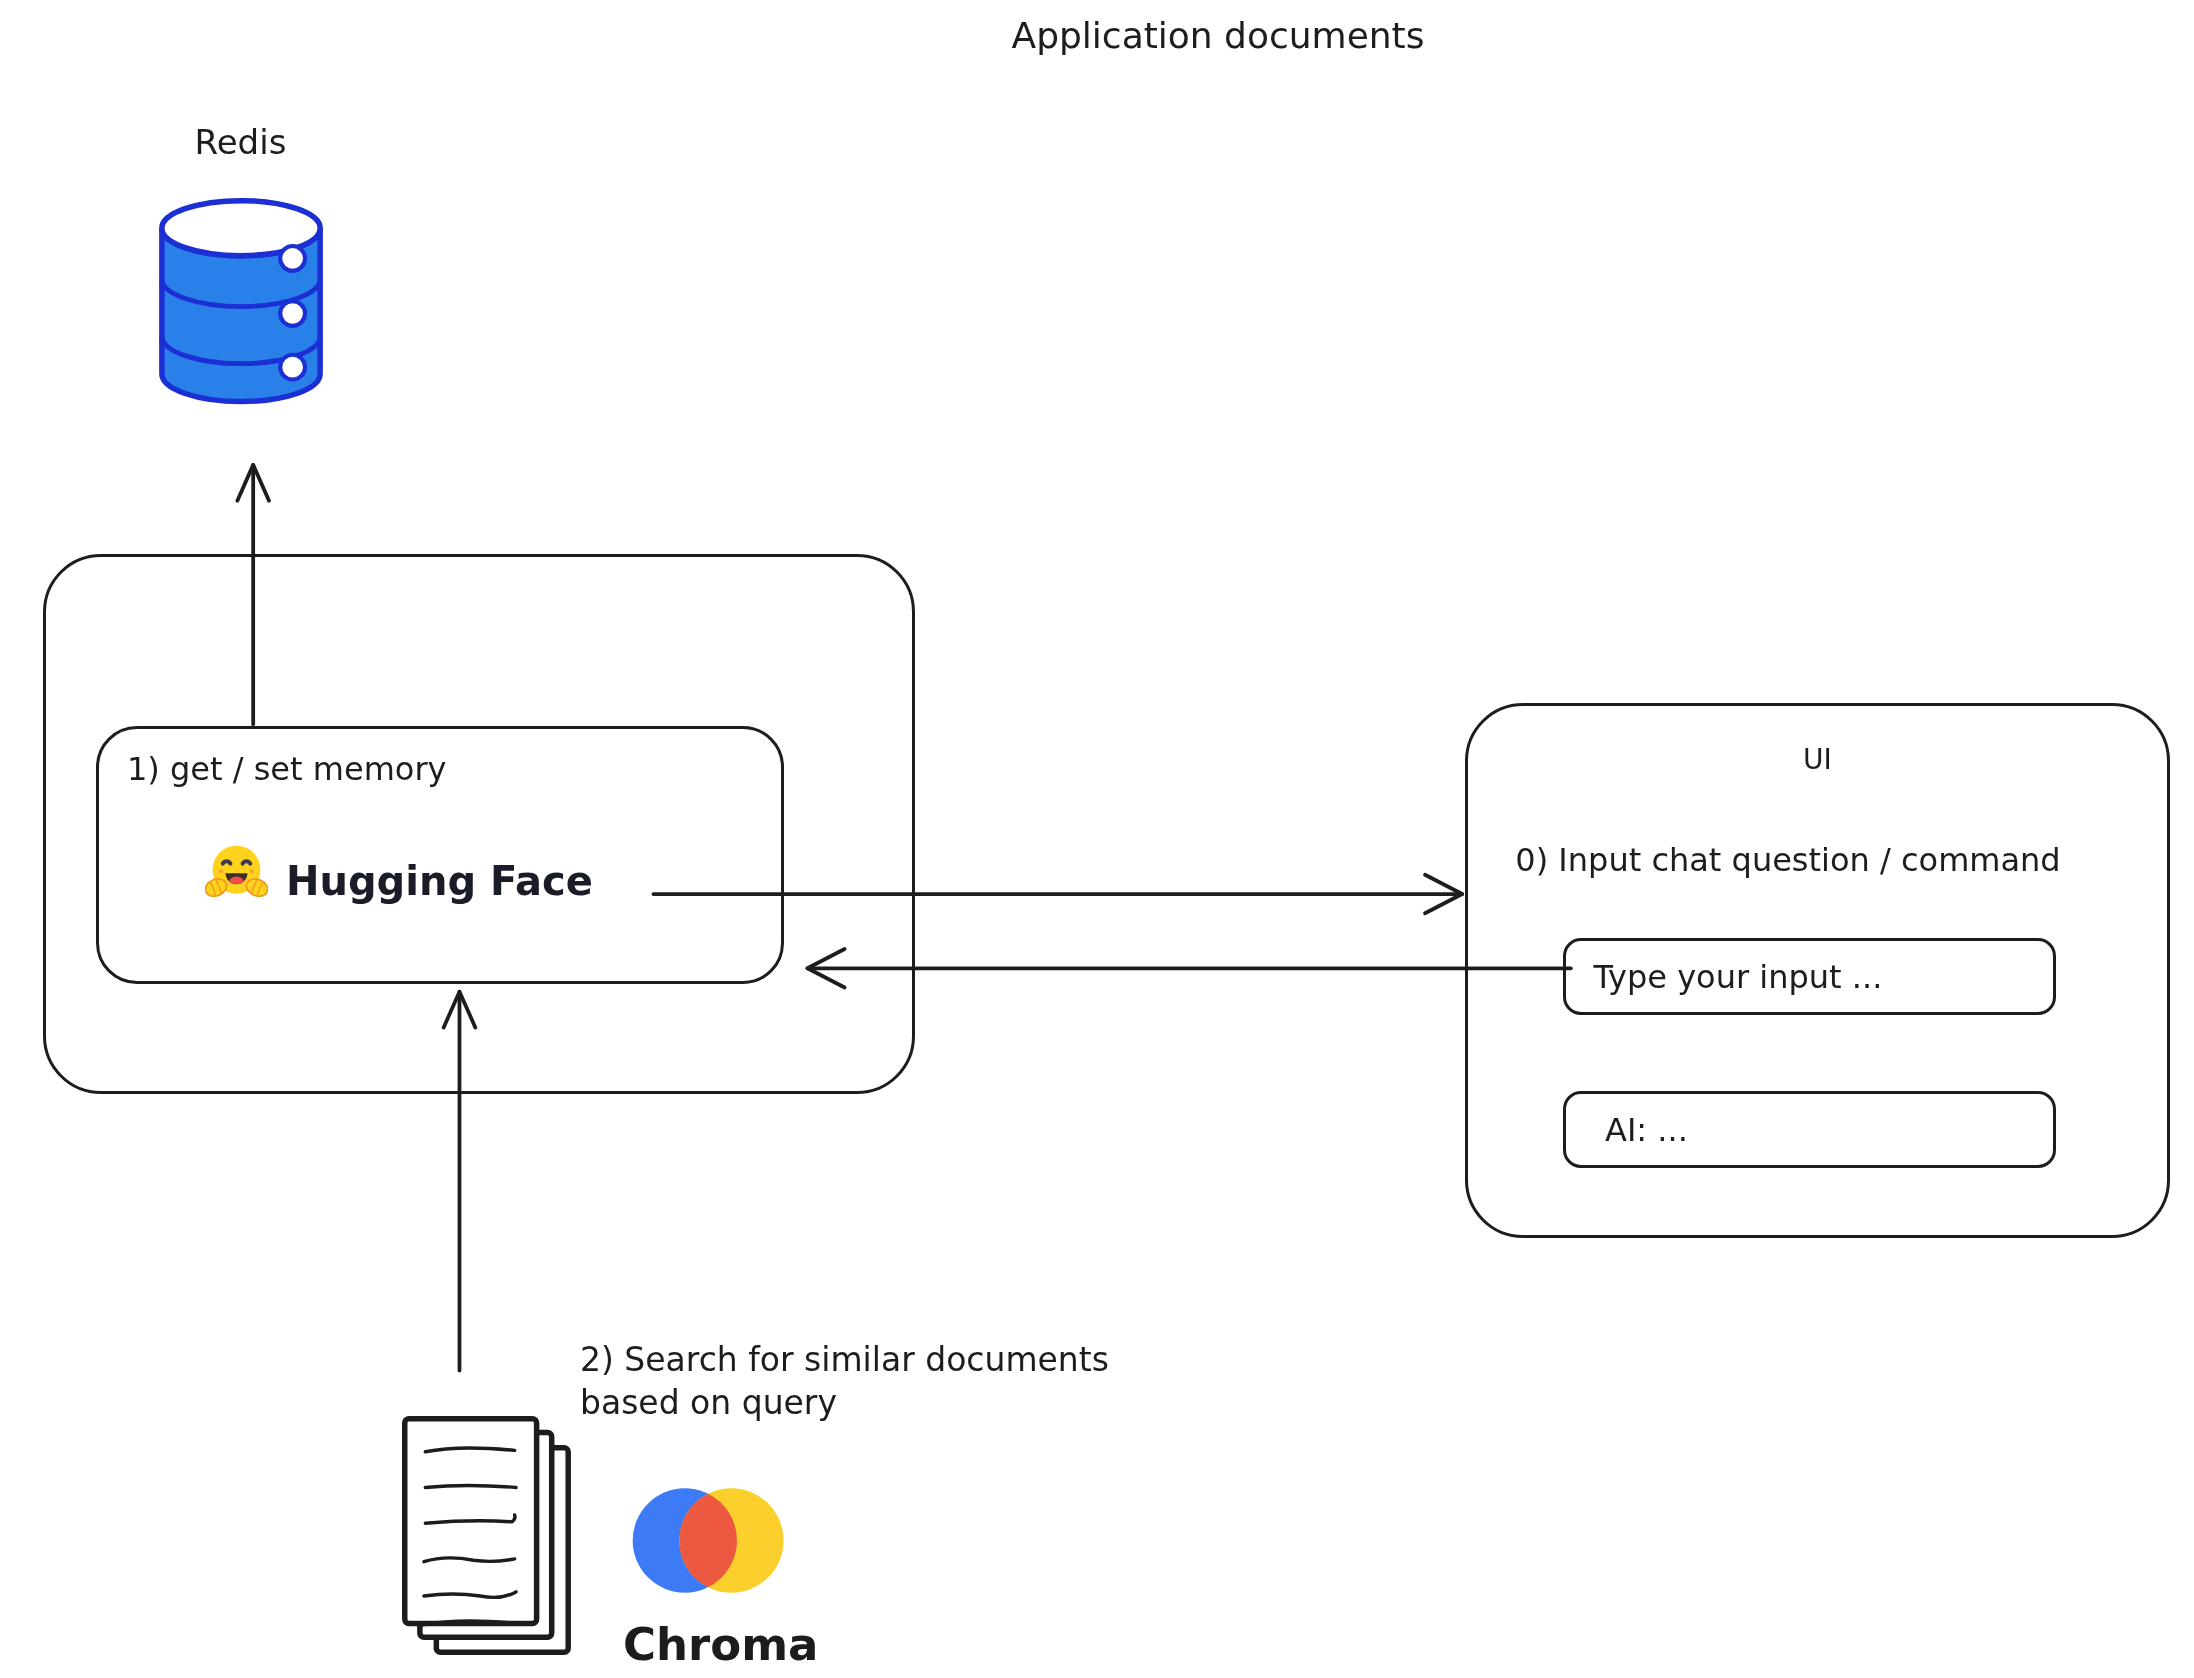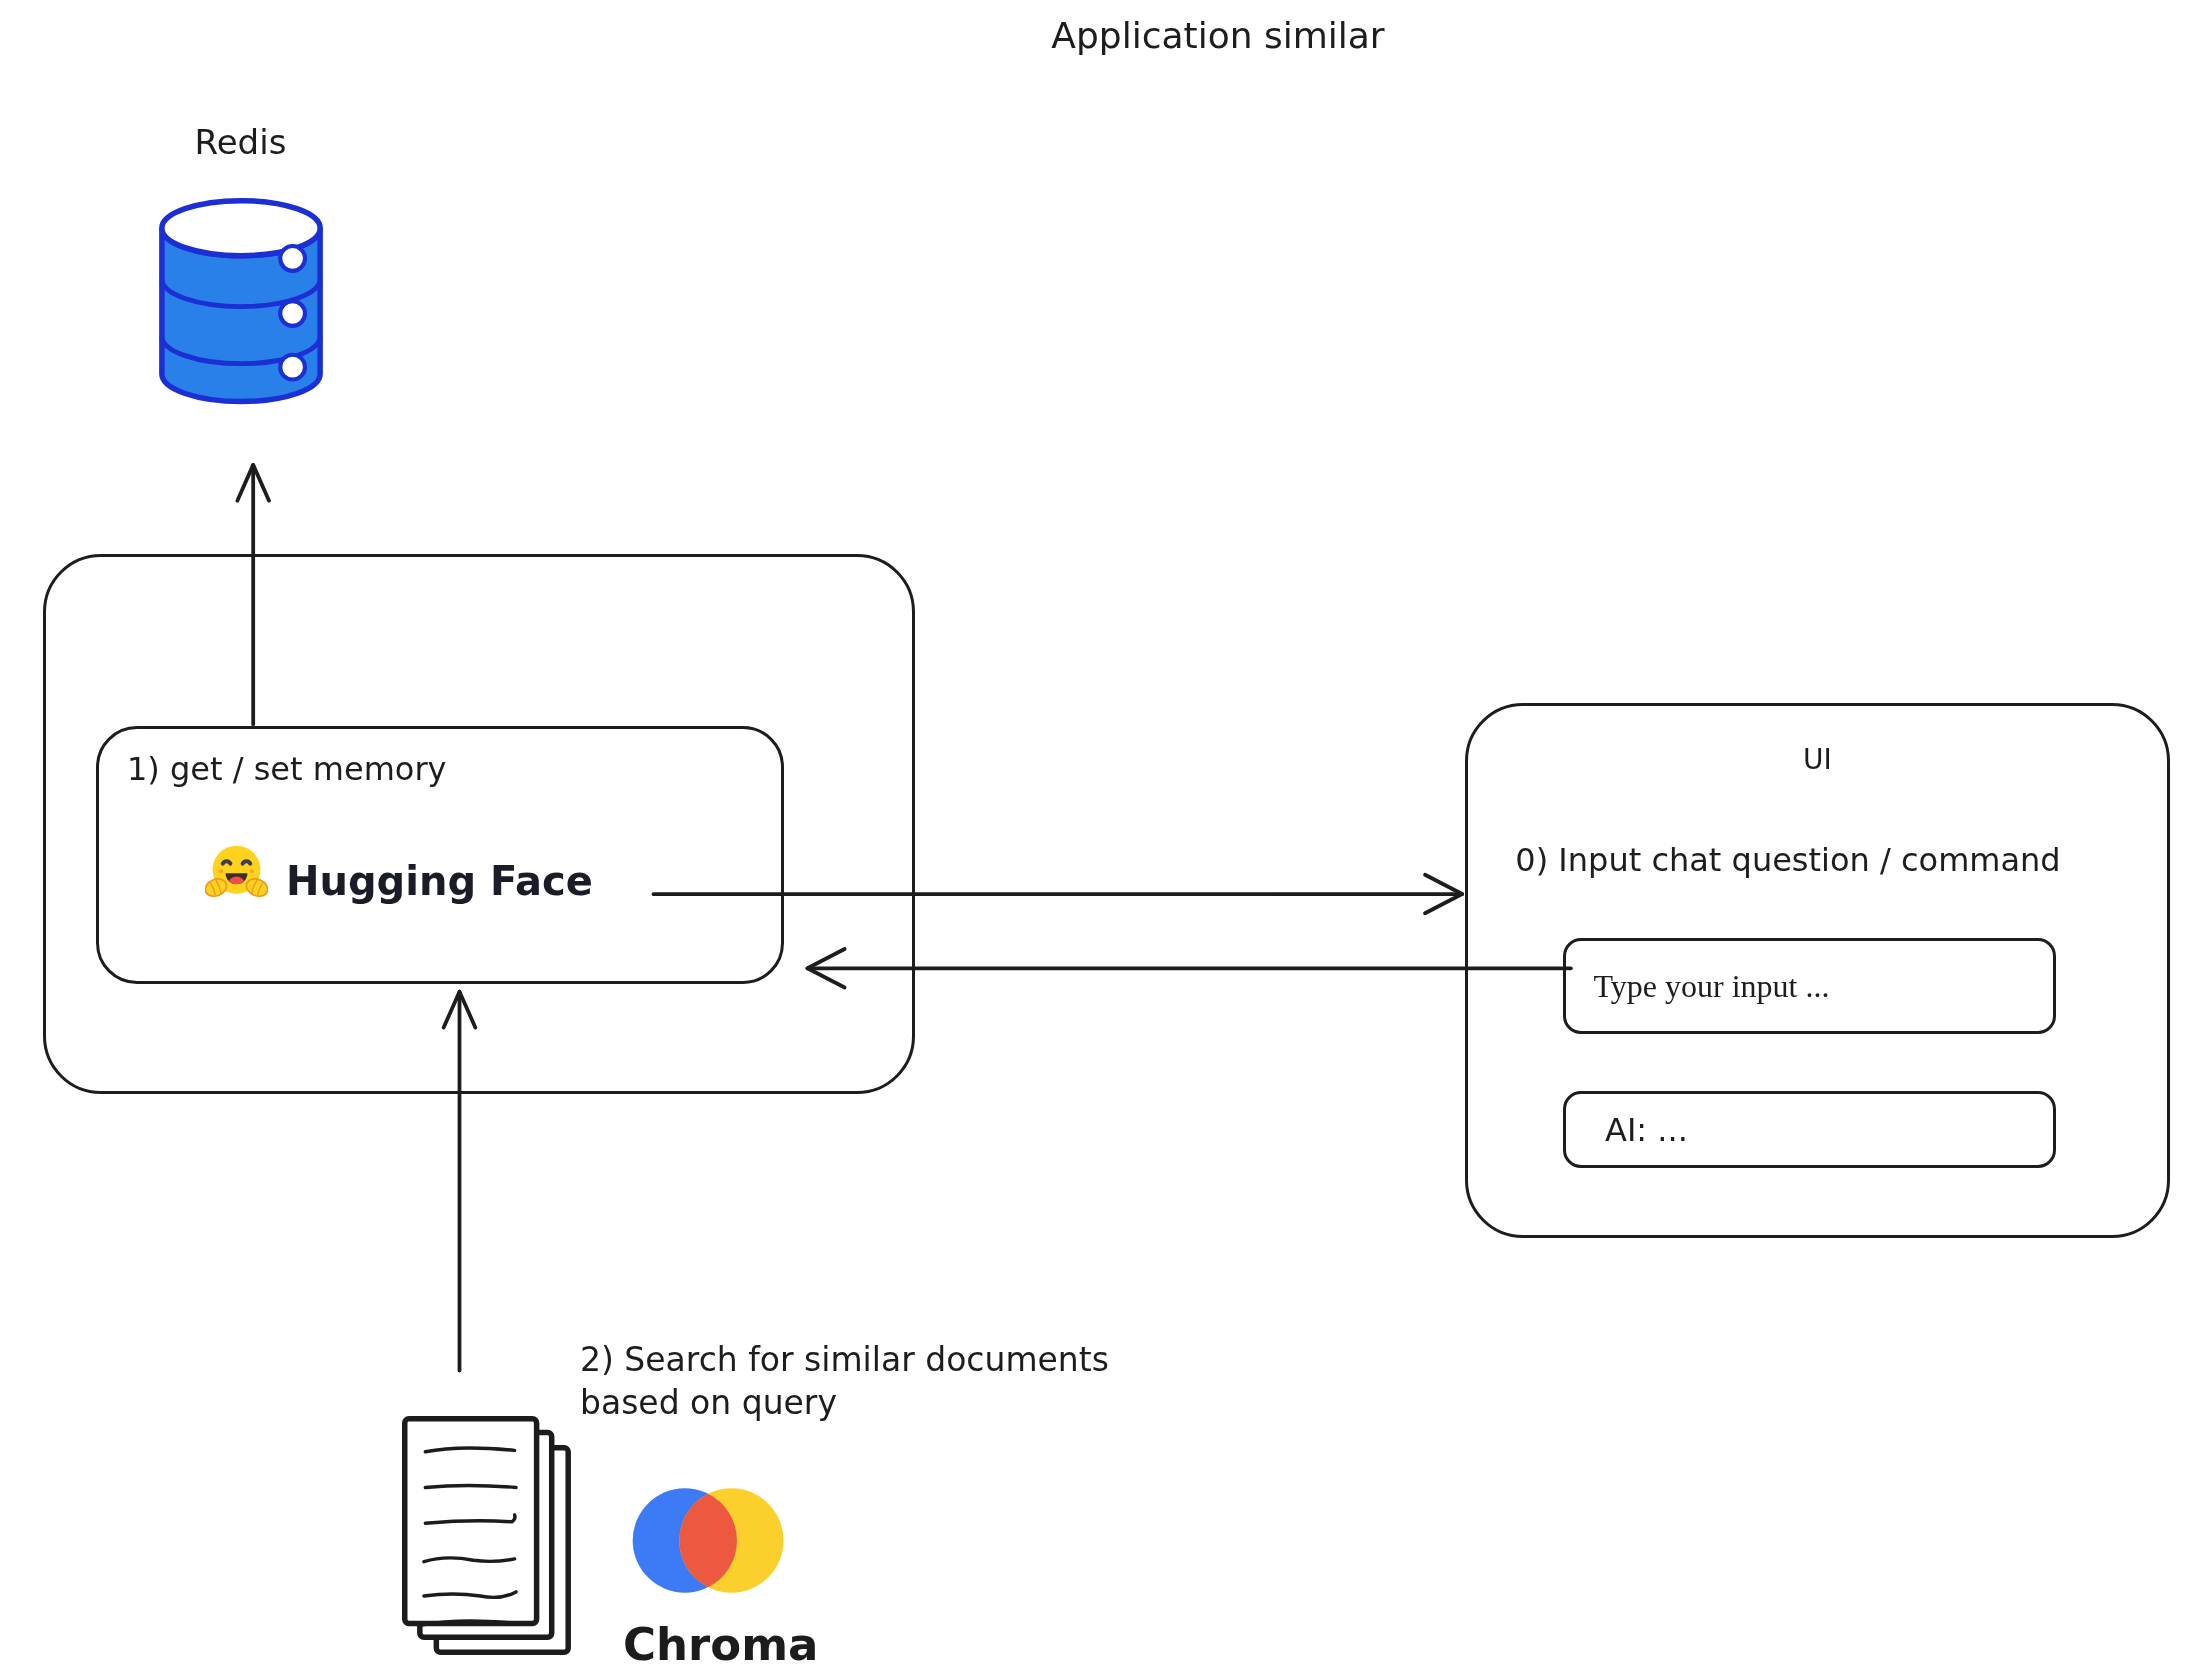--- a/index.html
+++ b/index.html
@@ -18,34 +18,34 @@
   .redis-icon{position:absolute;left:155px;top:195px;}
   .outer-box{left:43px;top:554px;width:872px;height:540px;}
   .bc-label{left:43px;top:592px;width:872px;font-size:32px;}
   .inner-box{left:96px;top:726px;width:688px;height:258px;}
   .step1-label{left:127px;top:750px;font-size:32px;}
   .hf-row{position:absolute;left:205px;top:841px;display:flex;align-items:center;gap:18px;}
   .hf-word{font-size:40px;font-weight:bold;color:#1a1c27;white-space:nowrap;margin-top:16px;}
   .ui-box{left:1465px;top:703px;width:705px;height:535px;}
   .ui-label{left:1465px;top:743px;width:705px;font-size:28px;}
   .step0-label{left:1465px;top:841px;width:646px;font-size:32px;}
-  .chat-input-box{left:1563px;top:938px;width:493px;height:96px;display:flex;align-items:center;padding-left:27.5px;font-size:32px;font-family:Liberation Serif, serif;}
+  .chat-input-box{left:1563px;top:938px;width:493px;height:77px;display:flex;align-items:center;padding-left:27.5px;font-size:32px;}
   .ai-box{left:1563px;top:1091px;width:493px;height:77px;display:flex;align-items:center;padding-left:39px;font-size:32px;}
   .search-label{position:absolute;left:580px;top:1338px;font-size:33px;line-height:43px;}
   .docs-icon{position:absolute;left:402px;top:1416px;}
   .chroma-icon{position:absolute;left:631px;top:1487px;}
   .chroma-label{left:623px;top:1618px;width:175px;font-size:45px;font-weight:bold;color:#1c1c1c;}
   .arrow-overlay{position:absolute;left:0;top:0;pointer-events:none;}
 </style>
 </head>
 <body>
 
 <div id="canvas">
 
-  <div class="txt center title">Application similar</div>
+  <div class="txt center title">Application documents</div>
 
   <div class="txt center redis-label">Redis</div>
   <svg class="redis-icon" width="172" height="217" viewBox="0 0 250 315">
     <path d="M10,48 L10,260 A115,40 0 0 0 240,260 L240,48 A115,40 0 0 1 10,48 Z" fill="#2880e8" stroke="#1b2fd4" stroke-width="8"></path>
     <path d="M10,122 A115,40 0 0 0 240,122" fill="none" stroke="#1b2fd4" stroke-width="7"></path>
     <path d="M10,205 A115,40 0 0 0 240,205" fill="none" stroke="#1b2fd4" stroke-width="7"></path>
     <ellipse cx="125" cy="48" rx="115" ry="40" fill="#ffffff" stroke="#1b2fd4" stroke-width="8"></ellipse>
     <circle cx="200" cy="92" r="18" fill="#ffffff" stroke="#1b2fd4" stroke-width="6"></circle>
     <circle cx="200" cy="172" r="18" fill="#ffffff" stroke="#1b2fd4" stroke-width="6"></circle>
     <circle cx="200" cy="250" r="18" fill="#ffffff" stroke="#1b2fd4" stroke-width="6"></circle>

